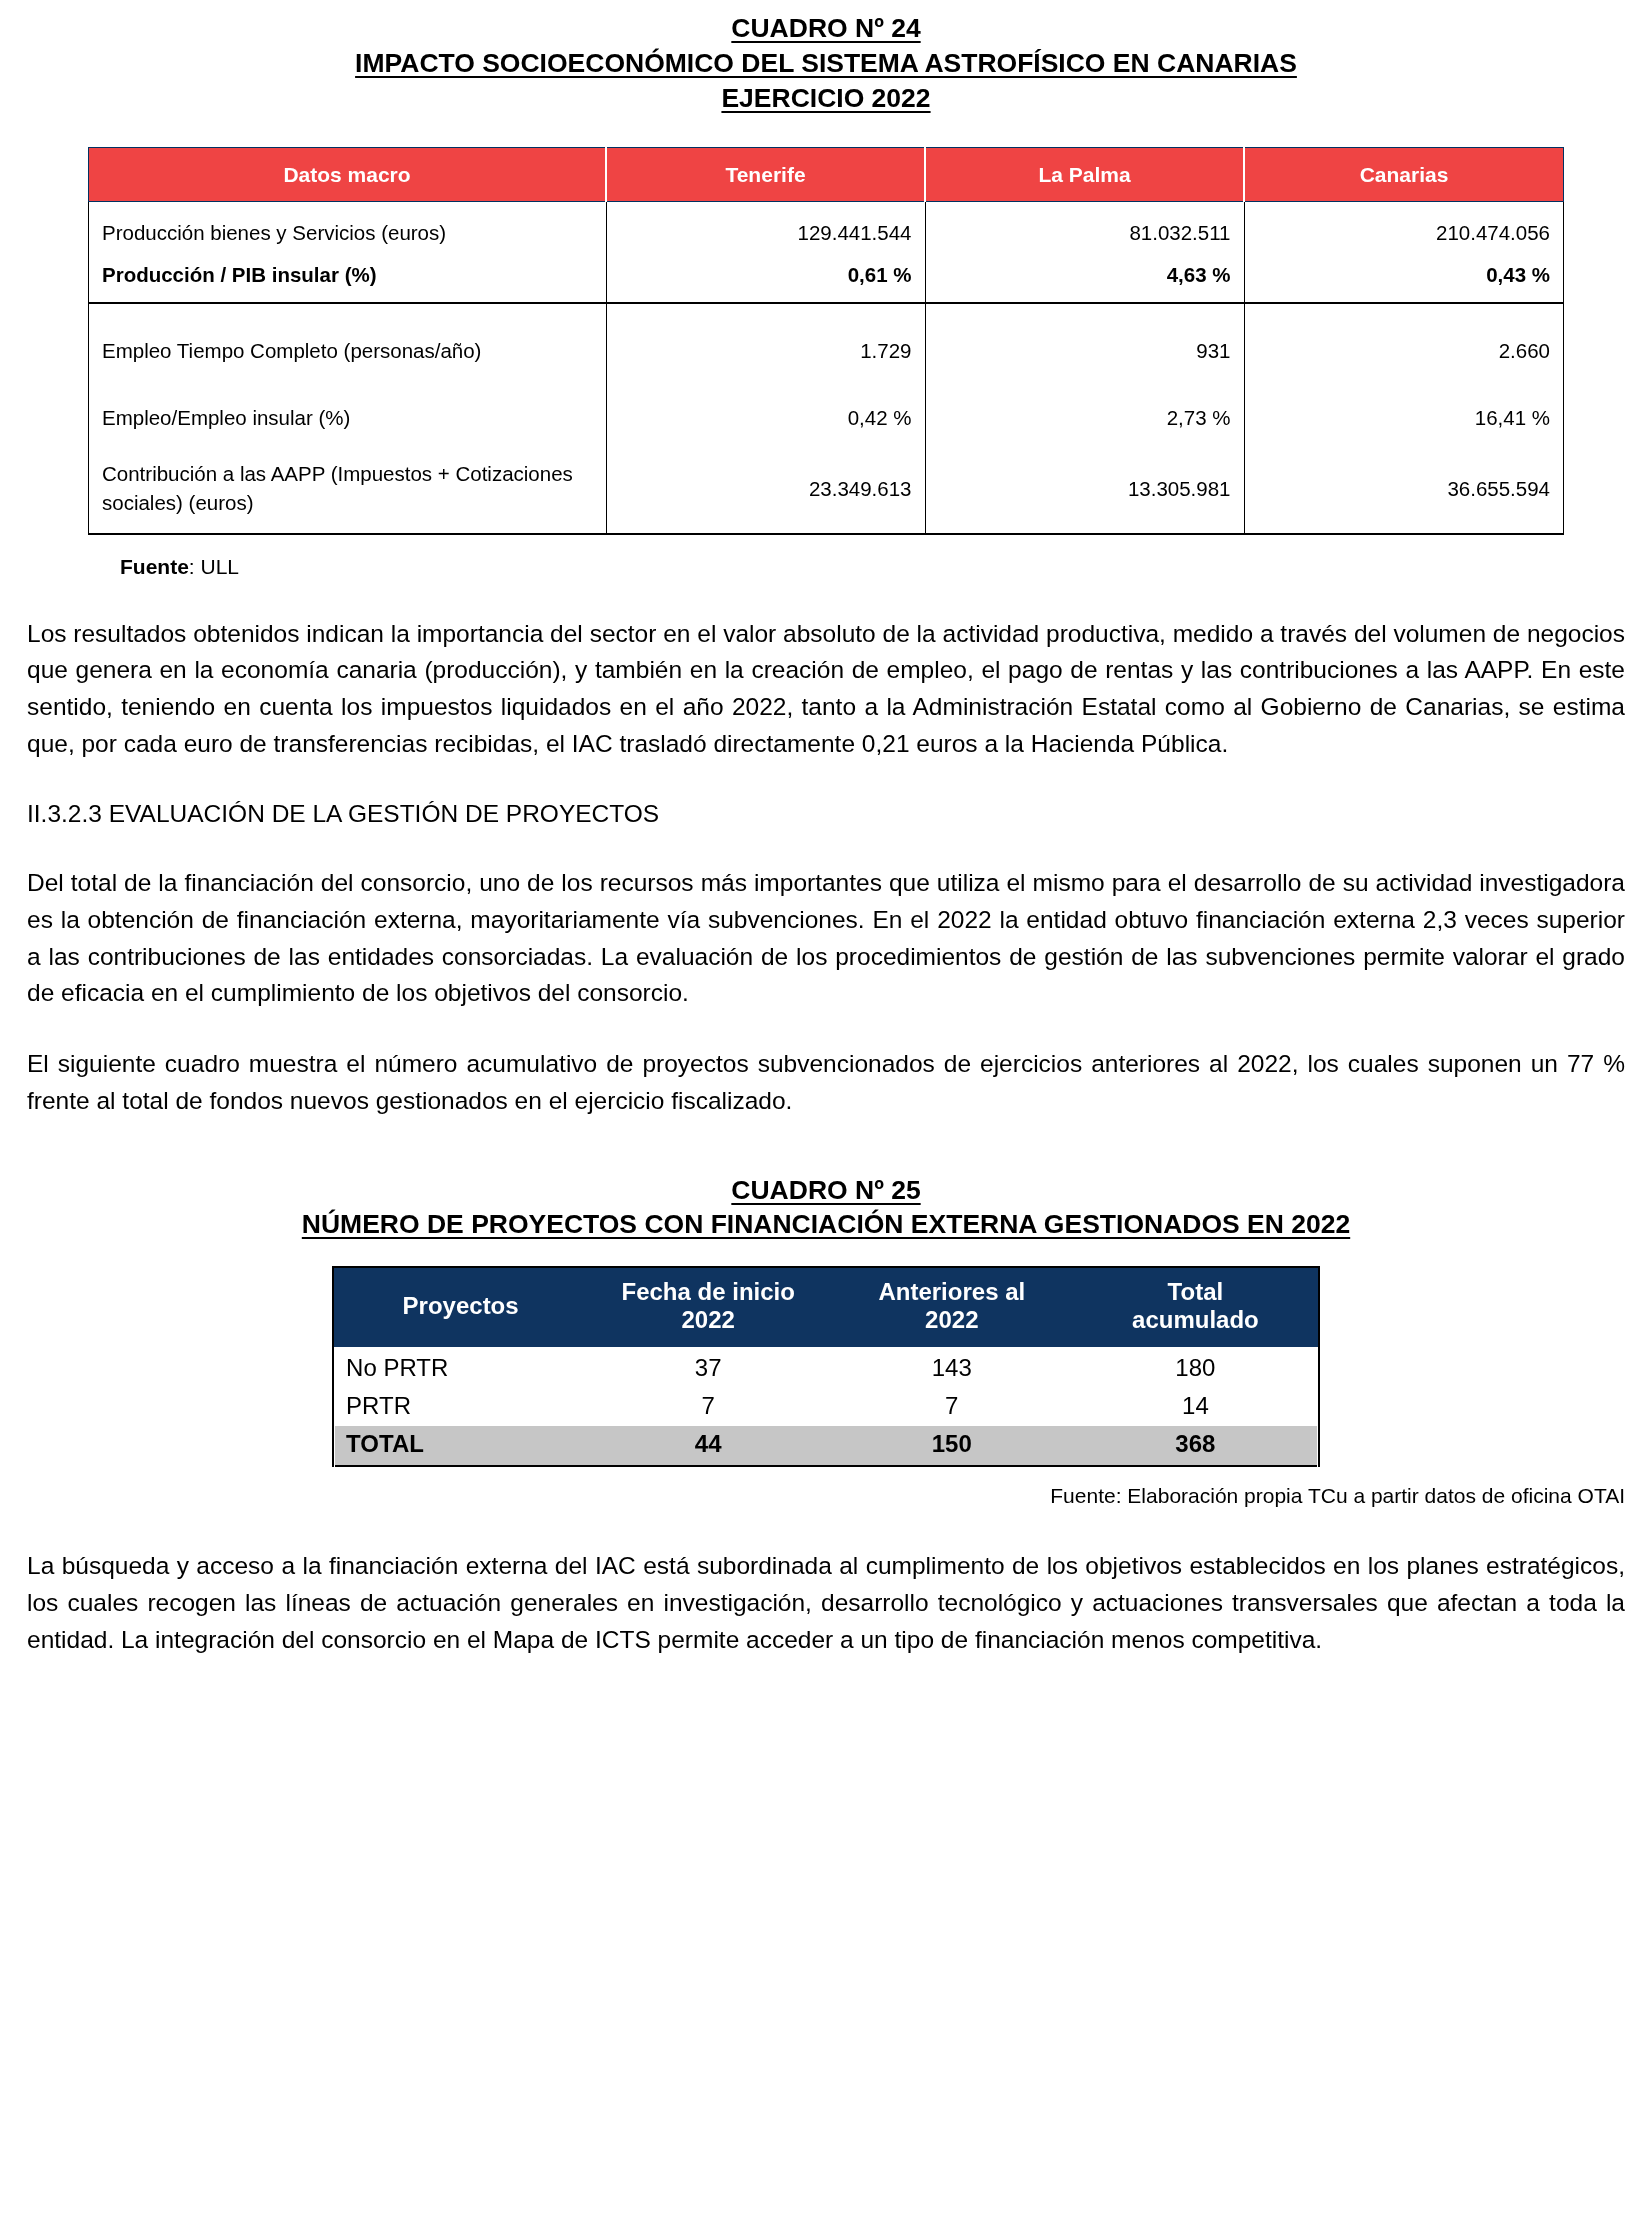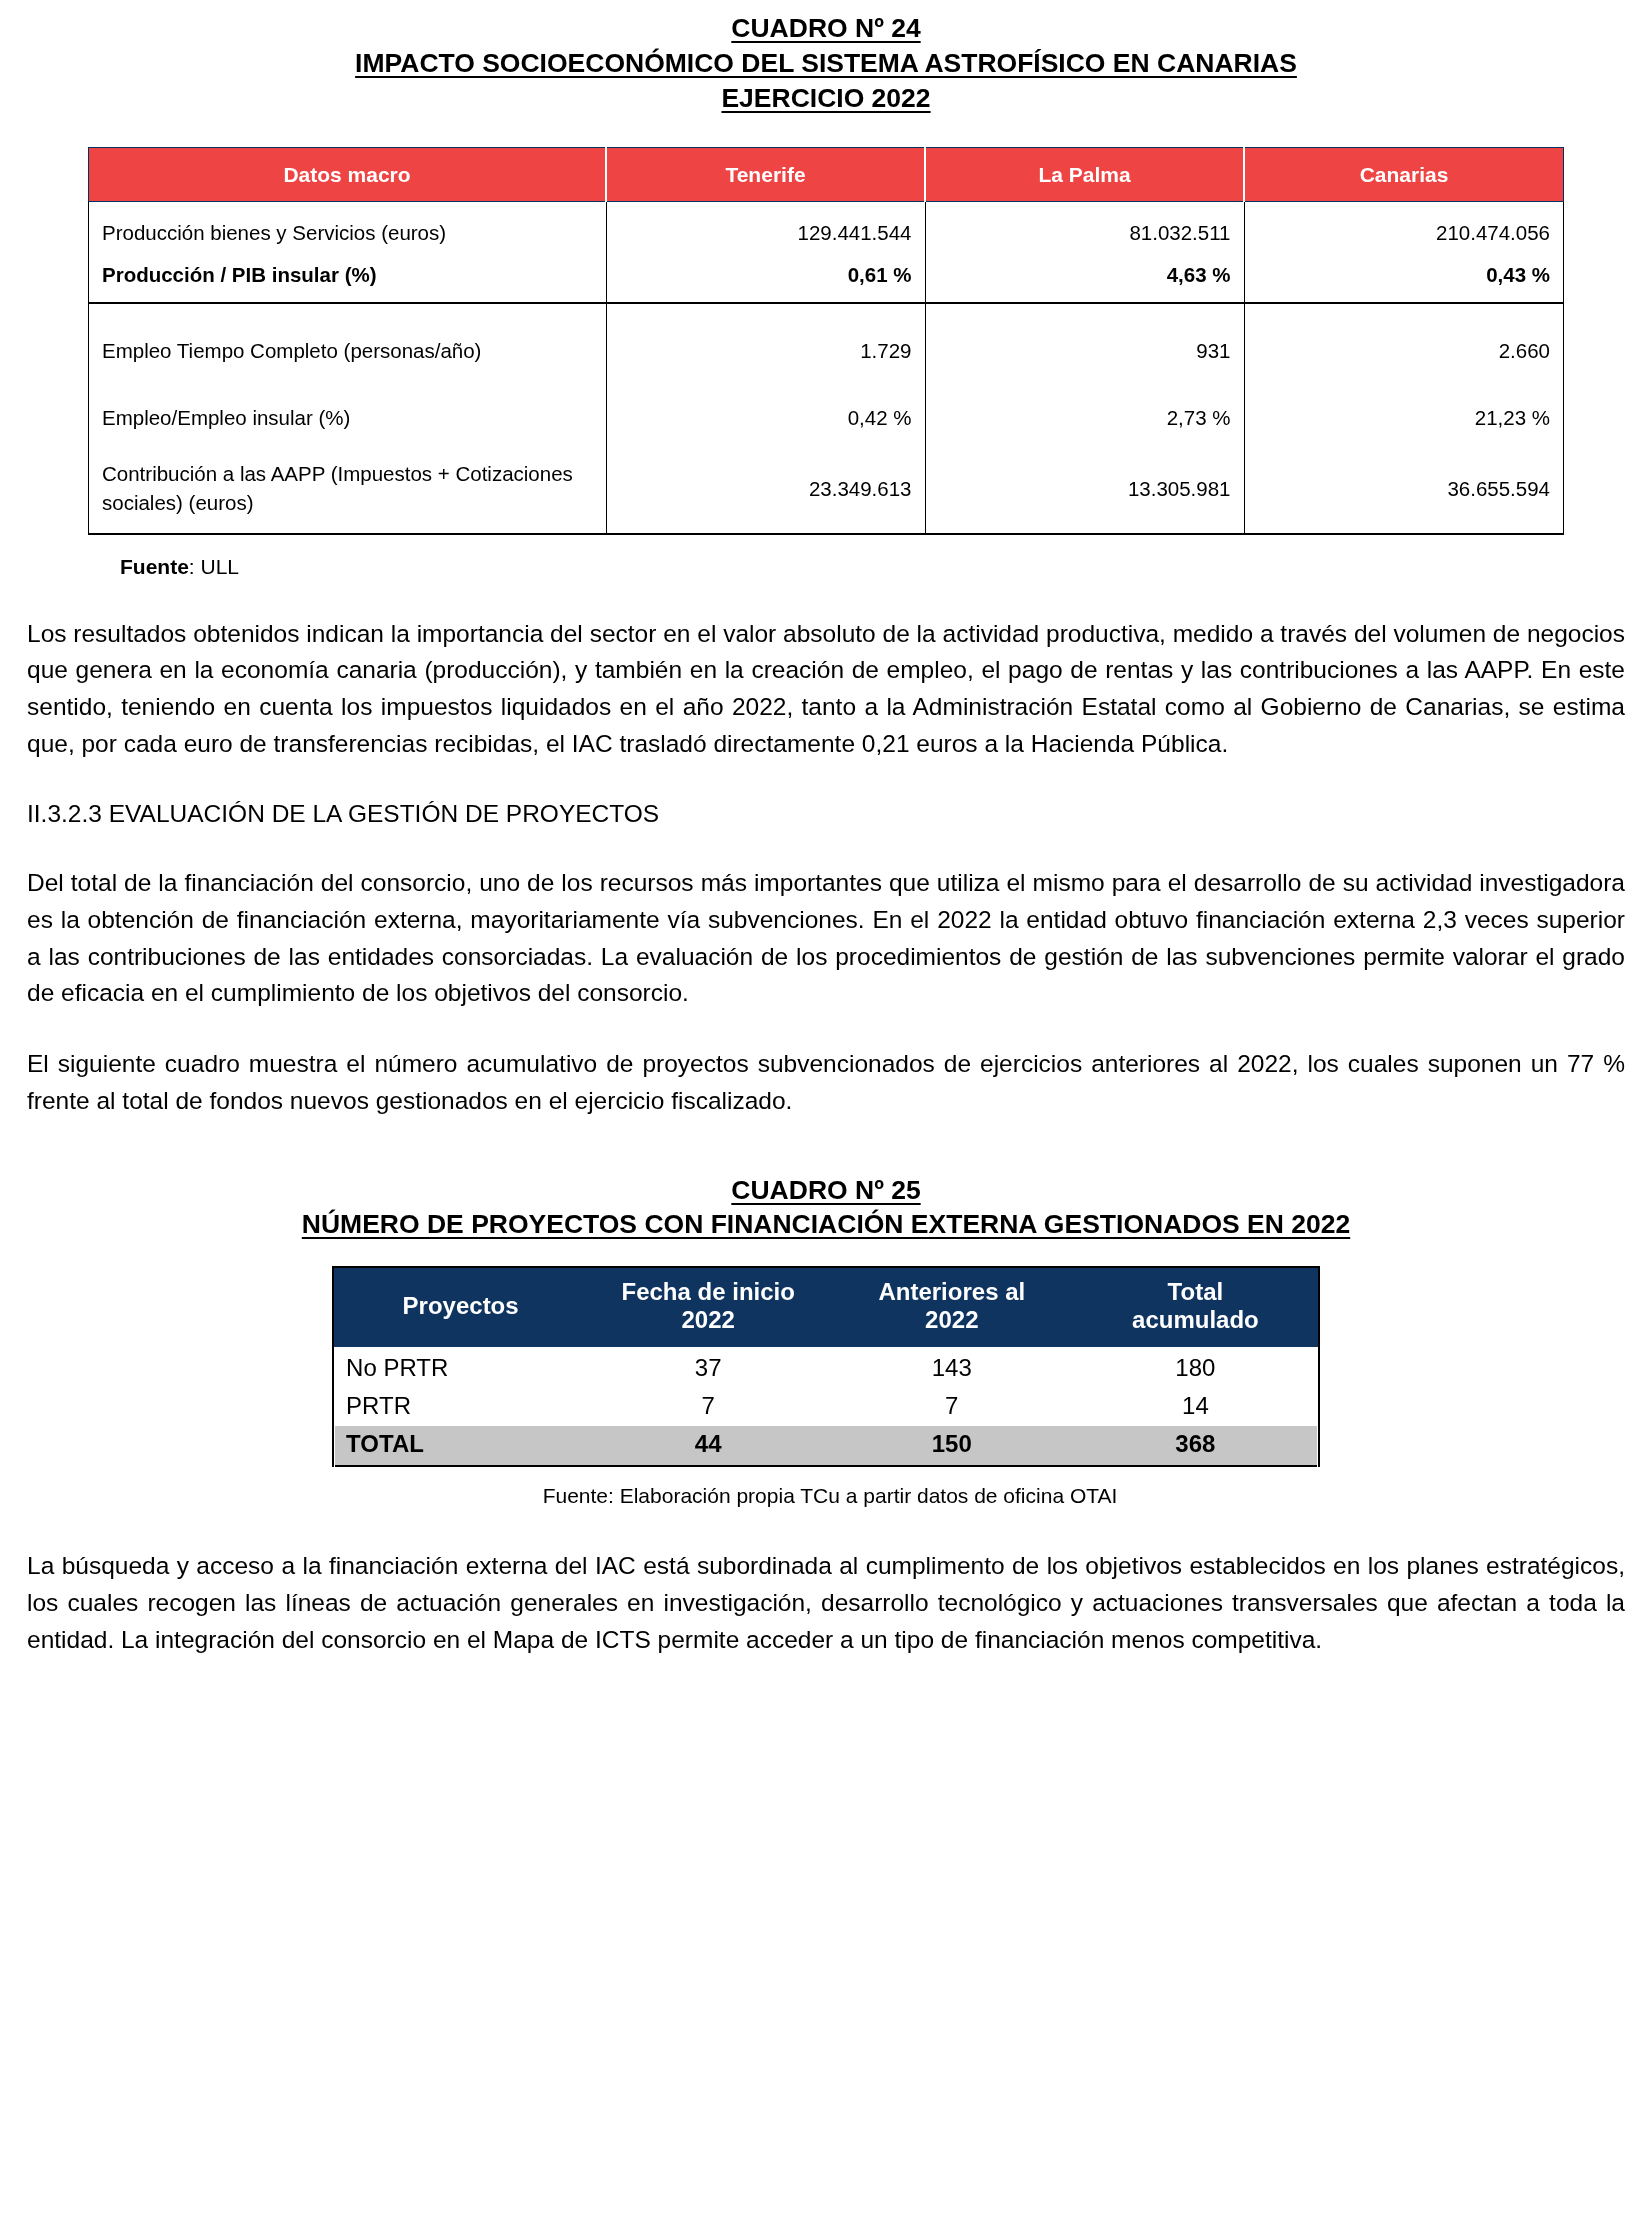--- a/index.html
+++ b/index.html
@@ -156,21 +156,21 @@
     border-bottom: 2.4px solid #000;
     padding-bottom: 6.4px;
   }
   table.t2 tr.row-first td { padding-top: 6.4px; }
   .t2-outer {
     border-left: 2.4px solid #000;
     border-right: 2.4px solid #000;
   }
   .fuente2 {
     margin: 17.7px 0 0 0;
-    text-align: center;
+    text-align: right;
     font-size: 21px;
     padding-left: 8px;
   }
 </style>
 </head>
 <body>
 
 <div class="page">
   <div class="content">
 
@@ -206,21 +206,21 @@
           <tr class="sep-top r3">
             <td class="lbl">Empleo Tiempo Completo (personas/año)</td>
             <td class="num">1.729</td>
             <td class="num">931</td>
             <td class="num">2.660</td>
           </tr>
           <tr class="r4">
             <td class="lbl">Empleo/Empleo insular (%)</td>
             <td class="num">0,42 %</td>
             <td class="num">2,73 %</td>
-            <td class="num">21,23 %</td>
+            <td class="num">16,41 %</td>
           </tr>
           <tr class="last">
             <td class="lbl">Contribución a las AAPP (Impuestos + Cotizaciones sociales) (euros)</td>
             <td class="num">23.349.613</td>
             <td class="num">13.305.981</td>
             <td class="num">36.655.594</td>
           </tr>
         </tbody>
       </table>
     </div>

